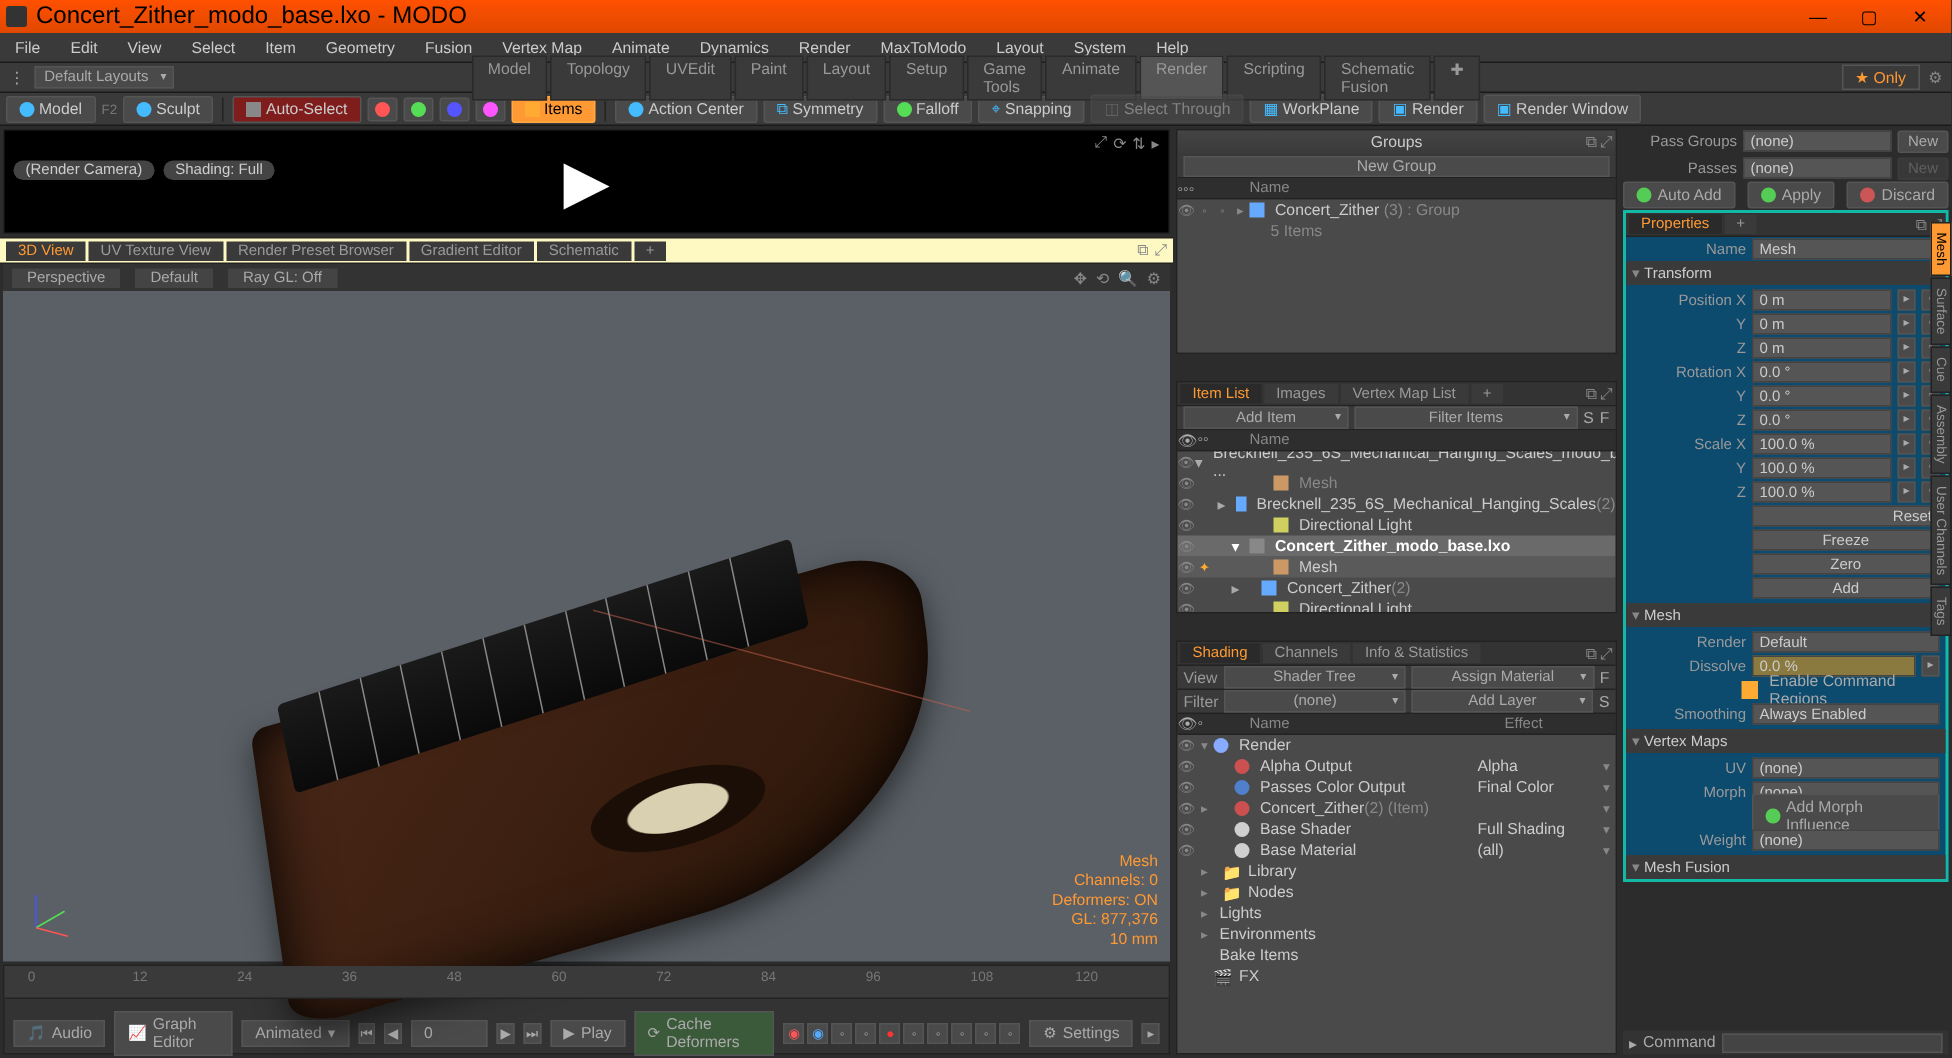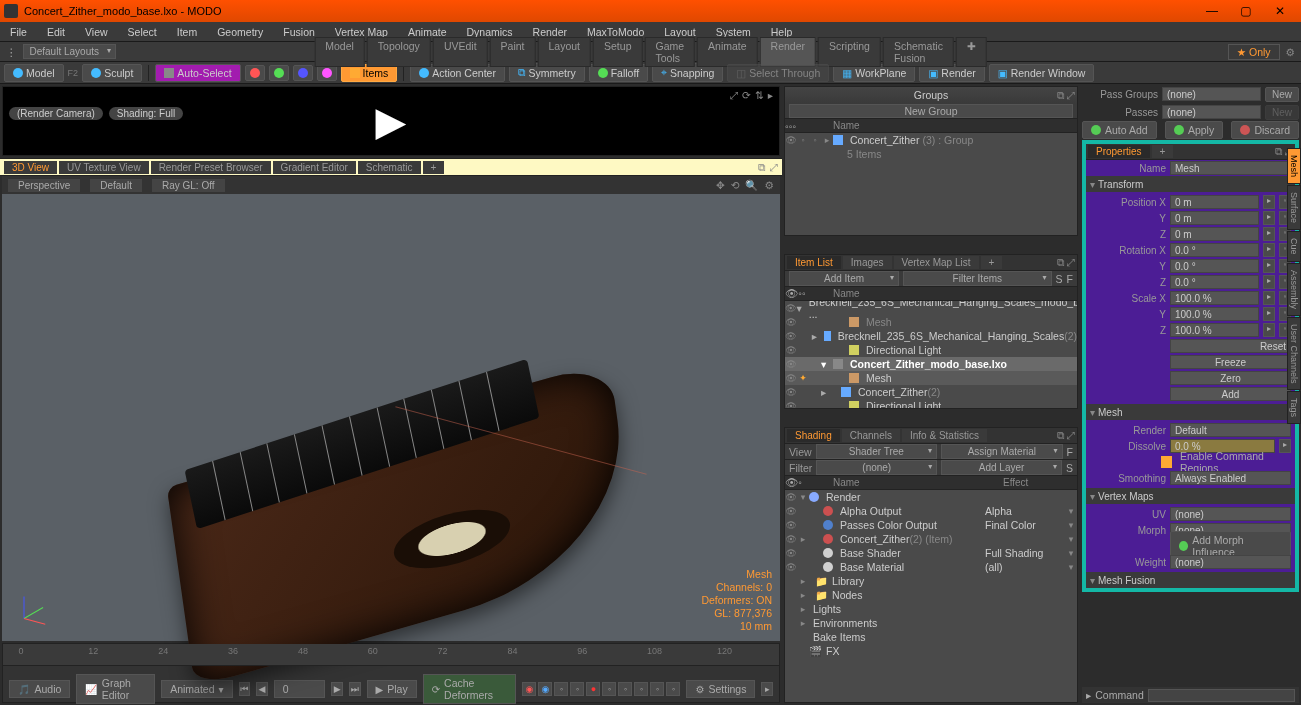--- a/index.html
+++ b/index.html
@@ -1,19 +1,19 @@
 <!DOCTYPE html>
 <html><head>
 <meta charset="utf-8">
 <style>
 *{margin:0;padding:0;box-sizing:border-box;font-family:"Segoe UI",Tahoma,sans-serif;font-size:10.5px;user-select:none}
 body{background:#2c2c2c;color:#aaa;overflow:hidden;width:1301px;height:705px}
 .titlebar{height:22px;background:linear-gradient(#ff5000,#e04800);display:flex;align-items:center;padding:0 4px;color:#000}
 .titlebar .icon{width:14px;height:14px;background:#333;border-radius:2px;margin-right:6px}
-.titlebar .title{flex:1;font-size:11px}
+.titlebar .title{flex:1;font-size:16px}
 .titlebar .winbtn{width:34px;height:22px;display:flex;align-items:center;justify-content:center;color:#000;font-size:12px}
 .menubar{height:20px;background:#3a3a3a;display:flex;align-items:center;border-bottom:1px solid #1a1a1a}
 .menubar .m{padding:0 10px;color:#ccc;height:100%;display:flex;align-items:center}
 .toolbar1{height:20px;background:#3a3a3a;display:flex;align-items:center;border-bottom:1px solid #1a1a1a;position:relative}
 .toolbar1 .dd{background:#4a4a4a;border:1px solid #555;padding:1px 16px 1px 6px;margin-left:6px;font-size:10px;position:relative}
 .toolbar1 .dd::after{content:"▾";position:absolute;right:4px;font-size:8px}
 .toolbar1 .tabs{position:absolute;left:50%;transform:translateX(-50%);display:flex;gap:2px}
 .toolbar1 .tab{padding:2px 10px;background:#3a3a3a;color:#999;border:1px solid #2a2a2a}
 .toolbar1 .tab.act{background:#555}
 .toolbar1 .right{margin-left:auto;display:flex;align-items:center;gap:6px;padding-right:6px}
@@ -76,21 +76,21 @@
 .trow .dim{color:#888}
 .sqi{width:10px;height:10px;display:inline-block;margin-right:3px;vertical-align:middle}
 .grouplbl{color:#7bf}
 .right2{width:221px;display:flex;flex-direction:column;padding:2px;gap:2px}
 .rrow{display:flex;align-items:center;height:16px;gap:4px}
 .rrow .lbl{width:76px;text-align:right;color:#999;font-size:10px}
 .rrow .fld{flex:1;background:#555;border:1px solid #444;padding:1px 4px;font-size:10px;color:#ccc;height:14px}
 .rrow .nbtn{width:12px;background:#4a4a4a;border:1px solid #555;text-align:center;font-size:8px;height:14px}
 .actbtn{background:#4a4a4a;border:1px solid #555;padding:2px 8px;font-size:10px;display:flex;align-items:center;gap:4px;border-radius:2px}
 .actbtn .ic{width:10px;height:10px;display:inline-block;border-radius:50%}
-.sect{background:#4c1d95;border:4px solid #14b8a6}
+.sect{background:#0c4a6e;border:2px solid #14b8a6}
 .secthd{height:16px;background:#3a3a3a;display:flex;align-items:center;padding:0 4px;font-size:10px;color:#ccc}
 .secthd::before{content:"▾ ";color:#888;margin-right:3px}
 .sidecols{position:absolute;right:0;top:148px;width:14px;display:flex;flex-direction:column}
 .sidetab{writing-mode:vertical-rl;padding:6px 1px;background:#3a3a3a;border:1px solid #222;font-size:9px;color:#999;margin-bottom:1px}
 .sidetab.act{background:#ff9933;color:#000}
 .cmdbar{height:16px;background:#333;display:flex;align-items:center;padding:0 4px;gap:4px}
 .cmdbar .inp{flex:1;background:#444;height:13px;border:1px solid #555}
 
 .zither{position:absolute;left:130px;top:190px;width:520px;height:280px}
 .zbody{position:absolute;width:460px;height:200px;background:linear-gradient(135deg,#4a2818,#2a1508);border-radius:10px 60px 180px 40px / 10px 40px 140px 20px;transform:rotate(-16deg) skewX(-8deg);box-shadow:inset 0 0 40px #000,0 8px 20px rgba(0,0,0,.5);left:40px;top:40px}
@@ -154,21 +154,21 @@
   <div class="tbtn">
       <span class="dot" style="background:#4bf"></span>
       <span>Model</span>
     </div>
   <span style="color:#777;font-size:9px">F2</span>
   <div class="tbtn">
       <span class="dot" style="background:#4bf"></span>
       <span>Sculpt</span>
     </div>
   <div class="sep"></div>
-  <div class="tbtn" style="background:#a21caf">
+  <div class="tbtn" style="background:#7f1d1d">
       <span class="sq" style="background:#888"></span>
       <span>Auto-Select</span>
     </div>
   <div class="tbtn" style="padding:2px 4px">
       <span class="dot" style="background:#f55"></span>
     </div>
   <div class="tbtn" style="padding:2px 4px">
       <span class="dot" style="background:#5d5"></span>
     </div>
   <div class="tbtn" style="padding:2px 4px">

